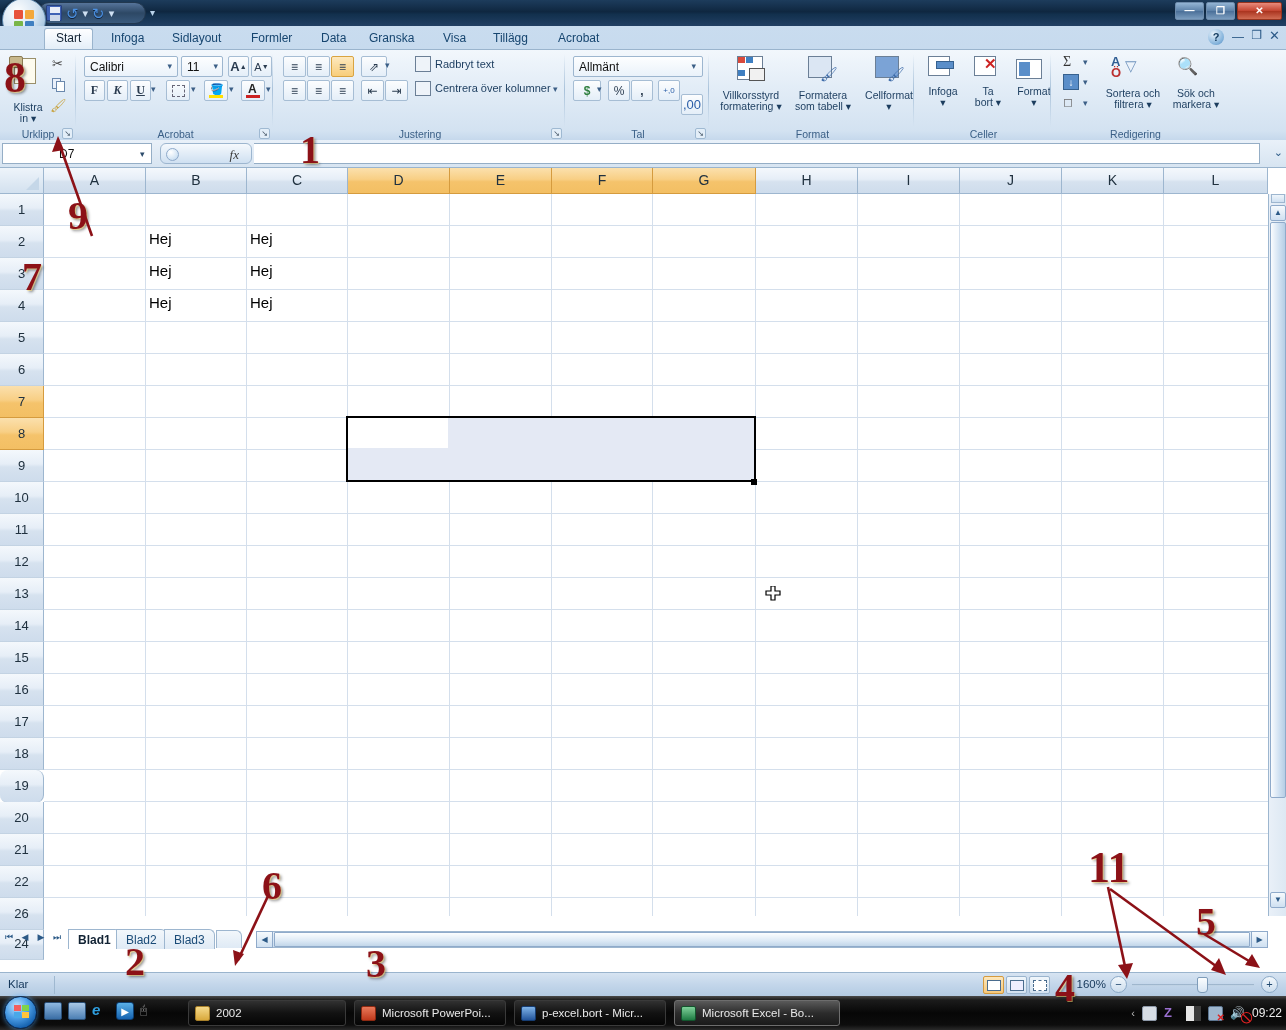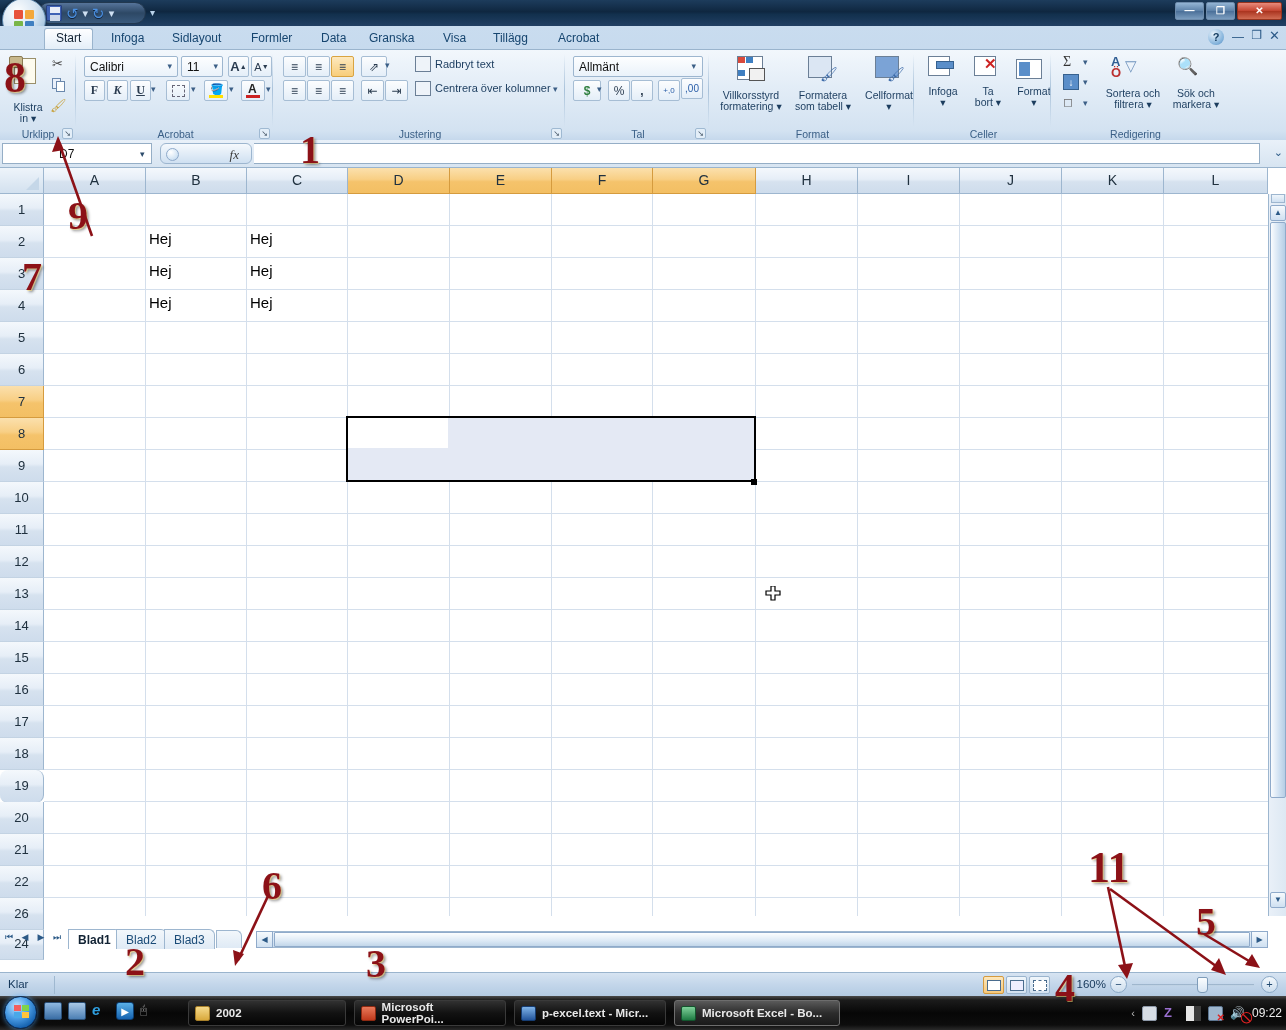--- a/index.html
+++ b/index.html
@@ -227,21 +227,21 @@
     background: radial-gradient(circle at 38% 30%, #bfe3ff 0%, #4ea0e8 40%, #1663b0 75%, #0b3f7d 100%);
     border:1px solid #0a2f5e; box-shadow:0 0 5px rgba(80,170,255,.7); }
   #startorb .flag { position:absolute; left:9px; top:8px; width:16px; height:15px; }
   #startorb .flag i { position:absolute; width:7px; height:6px; display:block; }
   #startorb .flag i:nth-child(1){left:0;top:0;background:#f25f5f;}
   #startorb .flag i:nth-child(2){left:8px;top:0;background:#7fd34a;}
   #startorb .flag i:nth-child(3){left:0;top:7px;background:#4aa8e8;}
   #startorb .flag i:nth-child(4){left:8px;top:7px;background:#ffc43d;}
   #qlaunch { position:absolute; left:44px; top:6px; display:flex; gap:6px; align-items:center; }
   .qli { width:18px; height:18px; position:relative; border-radius:2px; }
-  #tasks { position:absolute; left:188px; top:4px; display:flex; gap:8px;font-weight:bold; }
+  #tasks { position:absolute; left:188px; top:4px; display:flex; gap:8px; }
   .taskbtn { height:26px; border:1px solid #3a3a3a; border-radius:3px; padding:0 10px 0 6px;
     background:linear-gradient(to bottom,#313131 0%,#121212 50%,#050505 100%);
     color:#e9e9e9; font-size:11.5px; display:flex; align-items:center; gap:6px; }
   .taskbtn.active { background:linear-gradient(to bottom,#5a5a5a 0%,#2c2c2c 50%,#1a1a1a 100%); border-color:#6d6d6d; }
   .taskbtn .ti { width:15px; height:15px; border-radius:2px; }
   #tray { position:absolute; right:4px; top:4px; height:26px; display:flex; align-items:center; gap:7px; color:#ddd; font-size:11.5px; }
   .trayico { width:15px; height:15px; position:relative; }
   #clock { color:#eee; font-size:12px; }
 
   
@@ -403,21 +403,21 @@
       <div style="position:absolute;left:30px;top:34px;font-size:9px;color:#3c5f86;">▾</div>
       <div class="ibtn framed" style="position:absolute;left:41px;top:30px;width:22px;height:21px;">
           <span>%</span>
         </div>
       <div class="ibtn framed" style="position:absolute;left:64px;top:30px;width:22px;height:21px;font-weight:bold;">
           <span>,</span>
         </div>
       <div class="ibtn framed" style="position:absolute;left:91px;top:30px;width:22px;height:21px;font-size:8px;color:#2a5ea8;">
           <span>+,0</span>
         </div>
-      <div class="ibtn framed" style="position:absolute;left:114px;top:28px;width:22px;height:21px;font-size:10px;color:#2a5ea8;">
+      <div class="ibtn framed" style="position:absolute;left:114px;top:44px;width:22px;height:21px;font-size:13px;color:#2a5ea8;">
           <span>,00</span>
         </div>
       <div class="glabel">Tal</div>
       <div class="dlg">↘</div>
       <div class="gsep"></div>
     </div>
 
     <div class="rgroup" style="left:711px; width:203px;">
       <div style="position:absolute;left:26px;top:6px;width:32px;height:30px;">
         <span style="position:absolute;left:0;top:0;width:26px;height:24px;border:1px solid #6b7f96;background:#fff;"></span>
@@ -694,21 +694,21 @@
     <div class="taskbtn" style="width:158px;">
       <span class="ti" style="background:linear-gradient(to bottom,#f5d98a,#d9a93c);border:1px solid #a8802a;"></span>
       <span>2002</span>
     </div>
     <div class="taskbtn" style="width:152px;">
       <span class="ti" style="background:linear-gradient(to bottom,#e8795a,#c0391c);border:1px solid #8e2a12;"></span>
       <span>Microsoft PowerPoi...</span>
     </div>
     <div class="taskbtn" style="width:152px;">
       <span class="ti" style="background:linear-gradient(to bottom,#7fb3e8,#23559c);border:1px solid #163d73;"></span>
-      <span>p-excel.text - Micr...</span>
+      <span>p-excel.bort - Micr...</span>
     </div>
     <div class="taskbtn active" style="width:166px;">
       <span class="ti" style="background:linear-gradient(to bottom,#7fd19a,#1e7b43);border:1px solid #12552d;"></span>
       <span>Microsoft Excel - Bo...</span>
     </div>
   </div>
 
   <div id="tray">
     <span style="color:#b9b9b9;font-size:11px;">‹</span>
     <span class="trayico" style="background:#d7dde5;border:1px solid #8d98a8;border-radius:2px;"></span>

